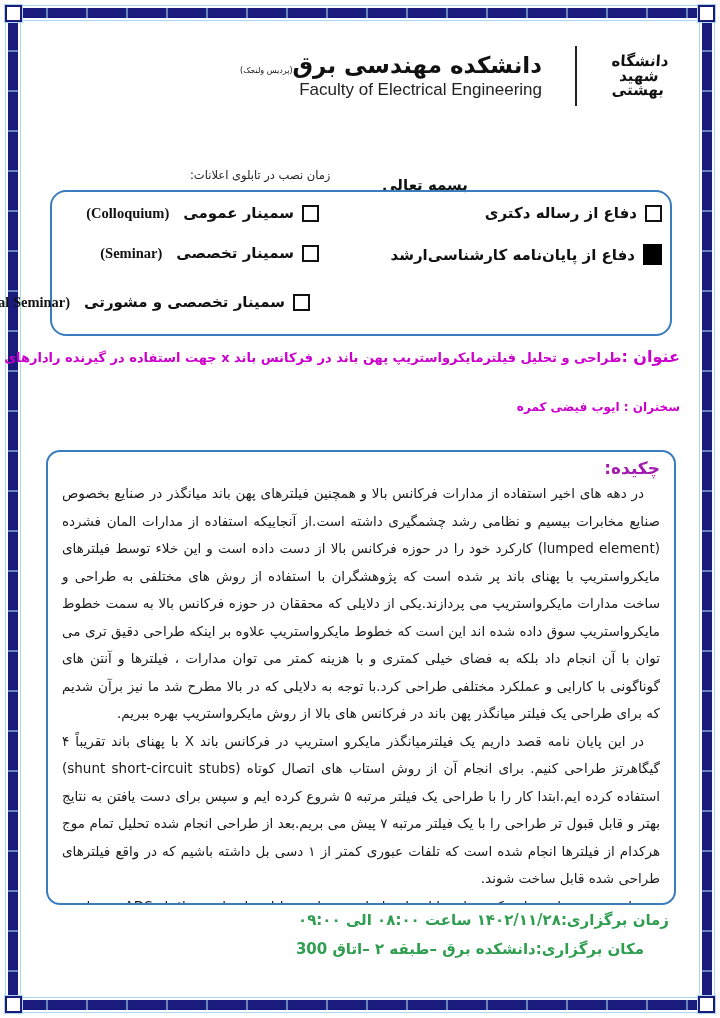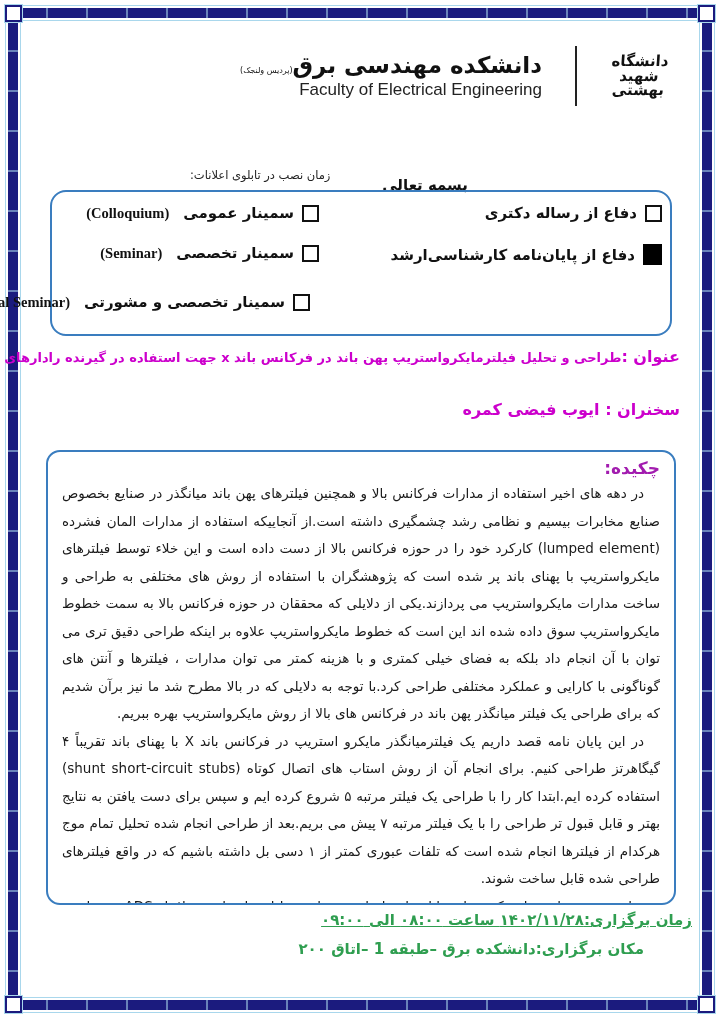--- a/index.html
+++ b/index.html
@@ -43,33 +43,33 @@
   .cb.filled{width:19px;height:21px;background:#000;border:none;}
   .evt .fa{font-size:15px;font-weight:bold;}
   .evt .en{font-family:"Liberation Serif",serif;font-size:14.5px;font-weight:bold;margin-right:6px;direction:ltr;}
 
   
   .title-line{position:absolute;top:347px;left:40px;right:40px;direction:rtl;text-align:right;
               color:#cc00cc;white-space:nowrap;}
   .title-label{font-size:16px;font-weight:bold;}
   .title-text{font-size:13px;font-weight:bold;}
   .speaker{position:absolute;top:400px;right:40px;direction:rtl;color:#cc00cc;
-           font-size:16px;font-weight:bold;}
+           font-size:12px;font-weight:bold;}
 
   
   .abstract-box{position:absolute;top:450px;left:46px;right:44px;height:455px;
                 border:2px solid #3a7dbf;border-radius:14px;padding:6px 14px 8px 14px;
                 box-sizing:border-box;overflow:hidden;}
   .abstract-label{font-size:17px;font-weight:bold;color:#a21caf;direction:rtl;text-align:right;margin-bottom:2px;}
   .abstract-box p{margin:0;direction:rtl;text-align:justify;font-size:13.5px;
                   line-height:27.5px;color:#1a1a1a;text-indent:16px;}
 
   
   .foot{direction:rtl;color:#2f9e50;font-weight:bold;font-size:15px;position:absolute;white-space:nowrap;}
-  .foot.time{top:911px;right:28px;text-decoration:underline;}
+  .foot.time{top:911px;right:51px;}
   .foot.loc{top:940px;right:76px;}
 </style>
 </head>
 <body>
 
 <div class="page">
 
   <div class="frame-line-outer"></div>
   <div class="frame-navy"></div>
   <div class="frame-line-inner"></div>
@@ -136,15 +136,15 @@
   <div class="speaker">سخنران : ایوب فیضی کمره</div>
 
   <div class="abstract-box">
     <div class="abstract-label">چکیده:</div>
     <p>در دهه های اخیر استفاده از مدارات فرکانس بالا و همچنین فیلترهای پهن باند میانگذر در صنایع بخصوص صنایع مخابرات بیسیم و نظامی رشد چشمگیری داشته است.از آنجاییکه استفاده از مدارات المان فشرده (lumped element) کارکرد خود را در حوزه فرکانس بالا از دست داده است و این خلاء توسط فیلترهای مایکرواستریپ با پهنای باند پر شده است که پژوهشگران با استفاده از روش های مختلفی به طراحی و ساخت مدارات مایکرواستریپ می پردازند.یکی از دلایلی که محققان در حوزه فرکانس بالا به سمت خطوط مایکرواستریپ سوق داده شده اند این است که خطوط مایکرواستریپ علاوه بر اینکه طراحی دقیق تری می توان با آن انجام داد بلکه به فضای خیلی کمتری و با هزینه کمتر می توان مدارات ، فیلترها و آنتن های گوناگونی با کارایی و عملکرد مختلفی طراحی کرد.با توجه به دلایلی که در بالا مطرح شد ما نیز برآن شدیم که برای طراحی یک فیلتر میانگذر پهن باند در فرکانس های بالا از روش مایکرواستریپ بهره ببریم.</p>
     <p>در این پایان نامه قصد داریم یک فیلترمیانگذر مایکرو استریپ در فرکانس باند X با پهنای باند تقریباً ۴ گیگاهرتز طراحی کنیم. برای انجام آن از روش استاب های اتصال کوتاه (shunt short-circuit stubs) استفاده کرده ایم.ابتدا کار را با طراحی یک فیلتر مرتبه ۵ شروع کرده ایم و سپس برای دست یافتن به نتایج بهتر و قابل قبول تر طراحی را با یک فیلتر مرتبه ۷ پیش می بریم.بعد از طراحی انجام شده تحلیل تمام موج هرکدام از فیلترها انجام شده است که تلفات عبوری کمتر از ۱ دسی بل داشته باشیم که در واقع فیلترهای طراحی شده قابل ساخت شوند.</p>
     <p>تمامی شبیه سازی هایی که در این پایان نامه انجام شده است با استفاده از نرم افزار ADS بوده است که با تیون کردن پاسخ فرکانسی های متفاوت به بهترین جواب ممکن دست پیدا کنم.</p>
   </div>
 
   <div class="foot time">زمان برگزاری:۱۴۰۲/۱۱/۲۸  ساعت ۰۸:۰۰ الی ۰۹:۰۰</div>
-  <div class="foot loc">مکان برگزاری:دانشکده برق –طبقه 1 –اتاق ۲۰۰</div>
+  <div class="foot loc">مکان برگزاری:دانشکده برق –طبقه ۲ –اتاق 300</div>
 
 </div>
 
 </body></html>

